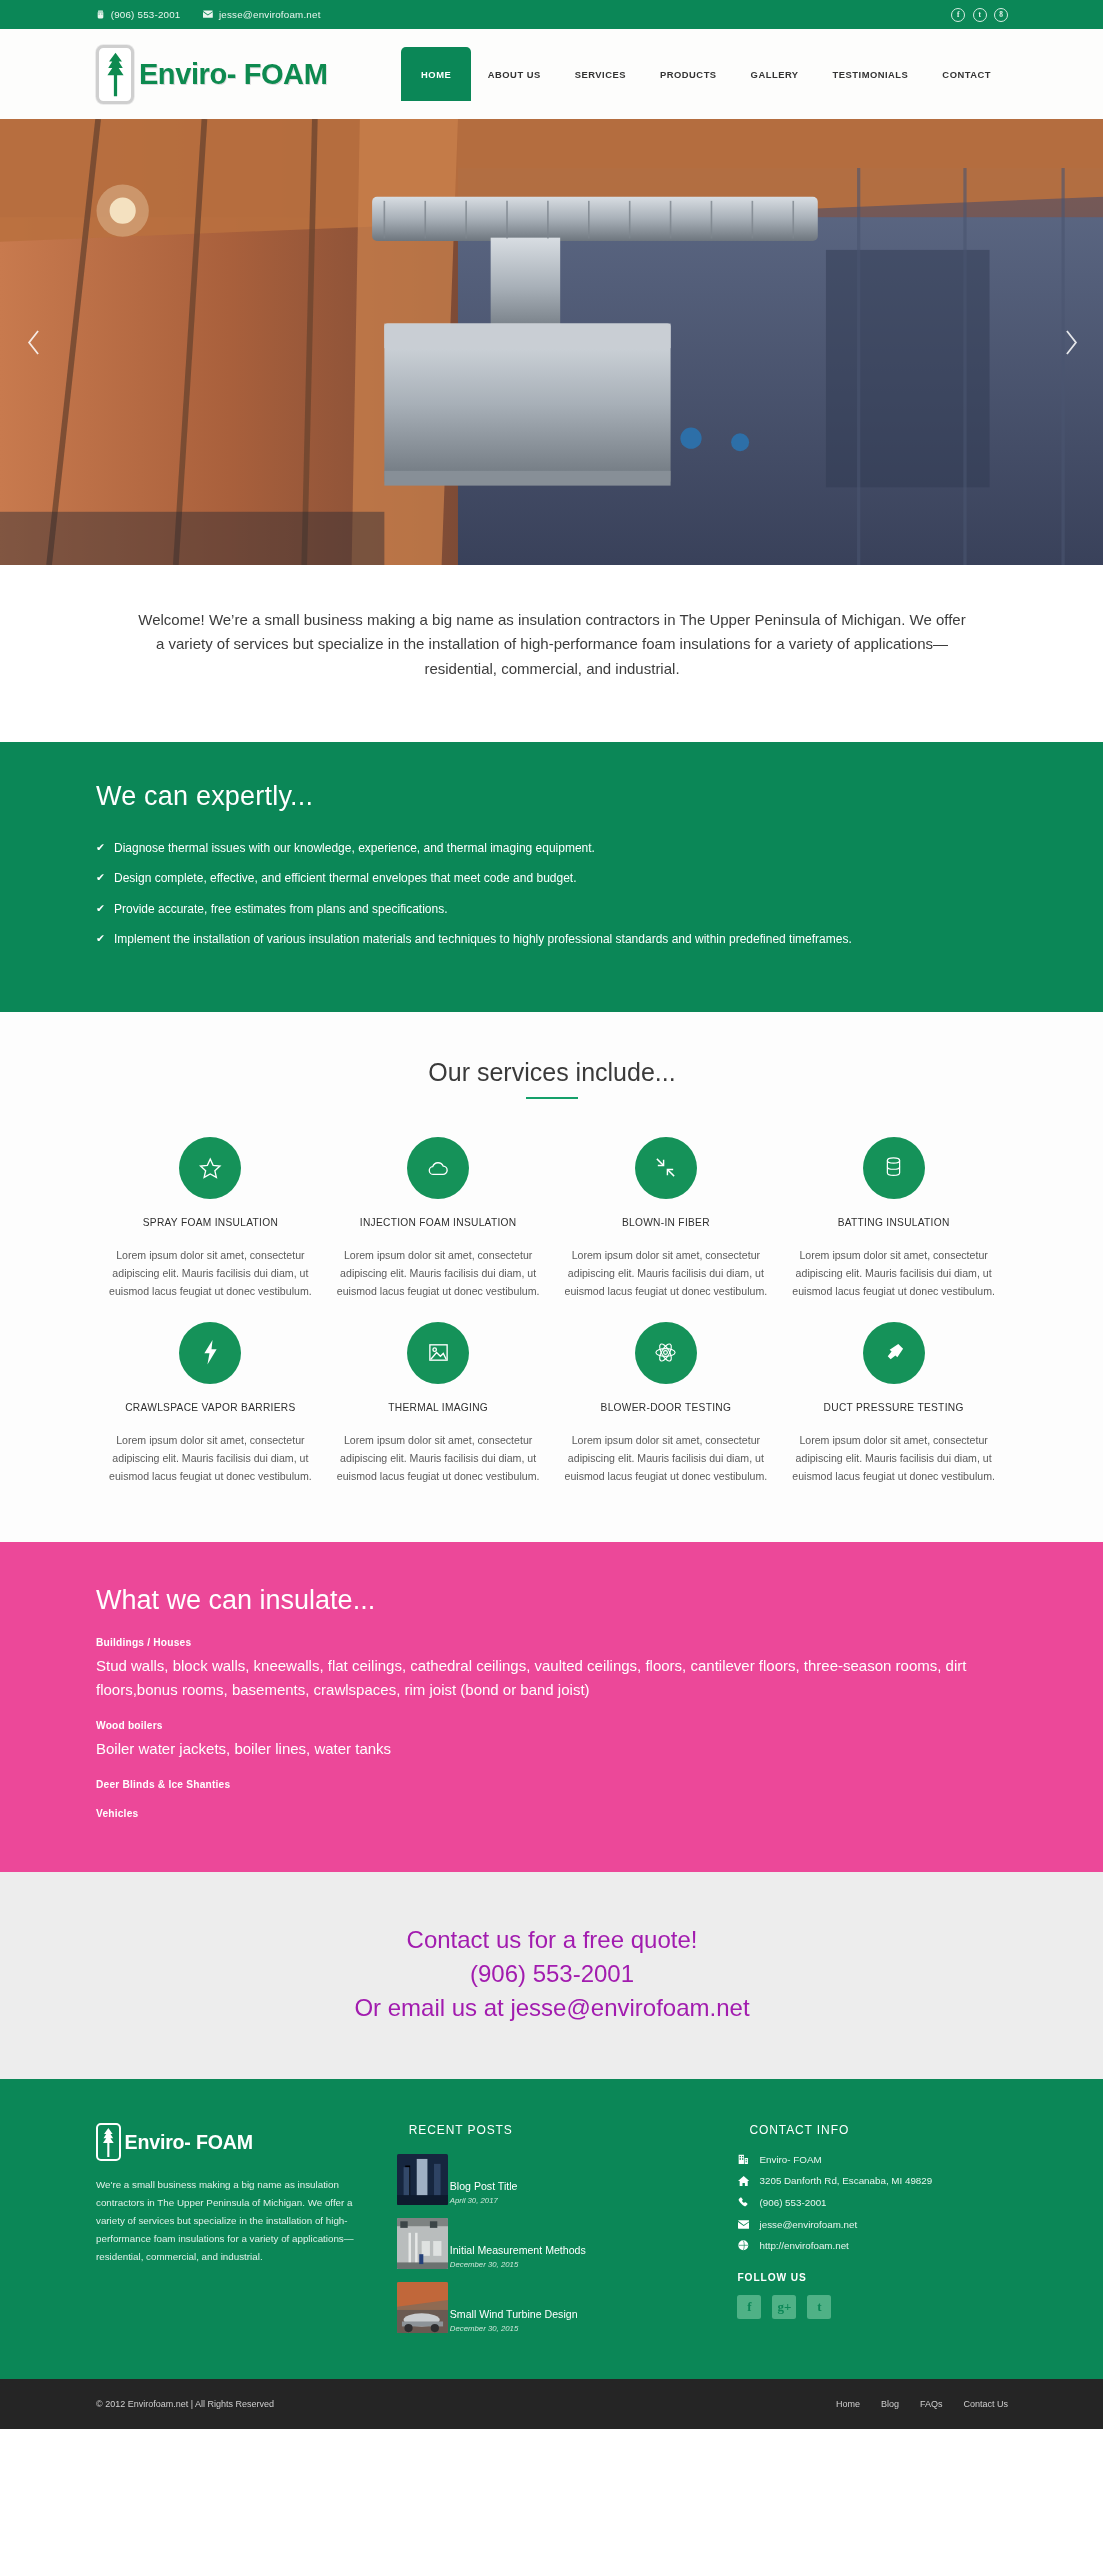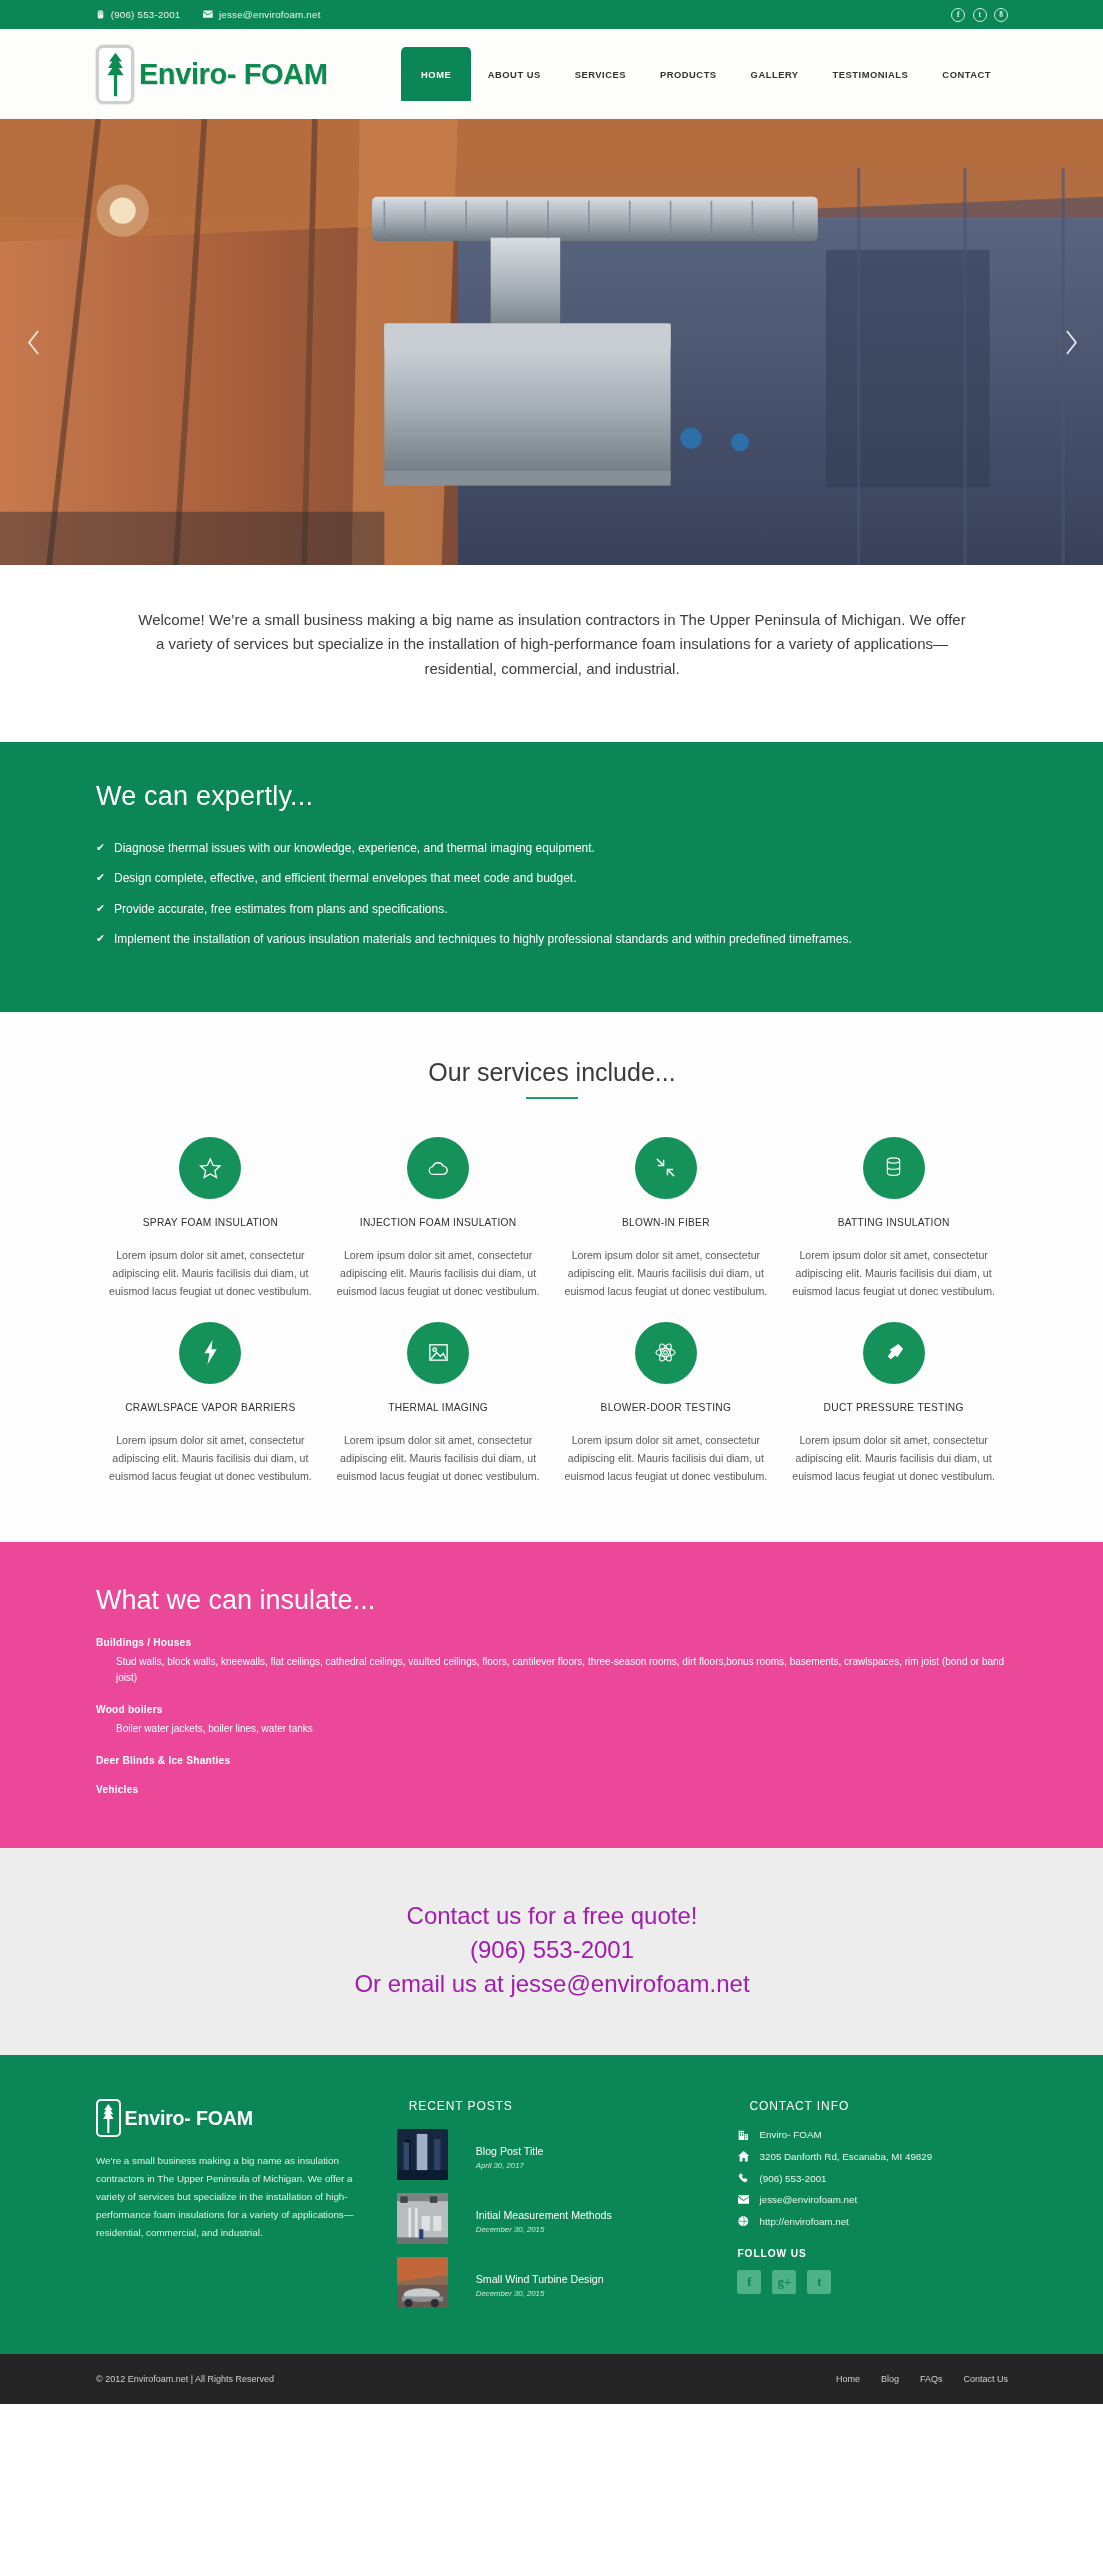--- a/index.html
+++ b/index.html
@@ -198,24 +198,23 @@
   }
   .ins-group { margin-bottom: 18px; }
   .ins-group:last-child { margin-bottom: 0; }
   .ins-label {
     font-size: 10.2px;
     font-weight: 700;
     margin-bottom: 5.7px;
     letter-spacing: 0.2px;
   }
   .ins-text {
-    font-size: 10px;
+    font-size: 15px;
     line-height: 1.62;
     max-width: 916px;
-    margin-left: 20px;
   }
 
   
   .cta {
     background: #ededed;
     text-align: center;
     padding: 51px 0 54px;
   }
   .cta div {
     font-size: 24px;
@@ -249,21 +248,21 @@
   .f-col-posts { width: 311px; }
   .f-head {
     font-size: 12px;
     font-weight: 400;
     letter-spacing: 0.9px;
     color: #ffffff;
     margin-bottom: 16.4px;
     padding-left: 12px;
   }
   .post {
-    display: flex; gap: 28px; margin-bottom: 13px; align-items: center;
+    display: flex; gap: 2px; margin-bottom: 13px; align-items: flex-end;
   }
   .post-thumb {
     width: 51px; height: 51px; flex: 0 0 51px;
     border-radius: 1.6px; overflow: hidden;
   }
   .post-thumb svg { display:block; width:100%; height:100%; }
   .post-title { font-size: 10.6px; color: #ffffff; margin-bottom: 4.1px; margin-top: 4.9px; }
   .post-date { font-size: 7.8px; color: #cfe7da; font-style: italic; }
 
   .f-col-contact { width: 278px; }

